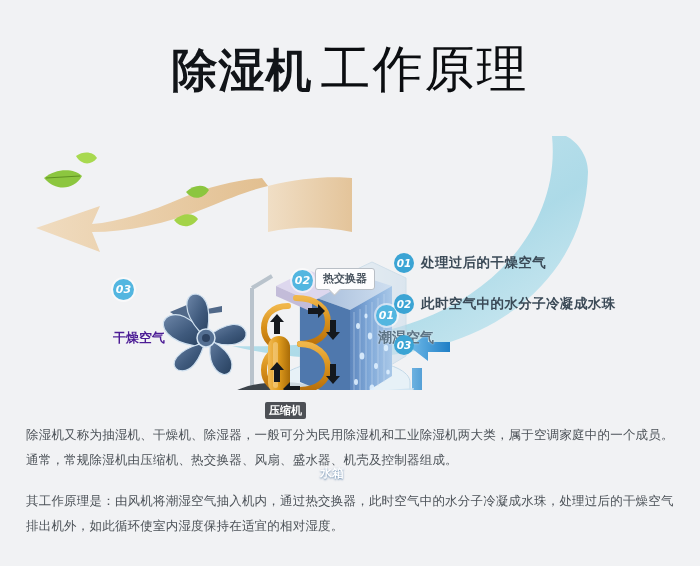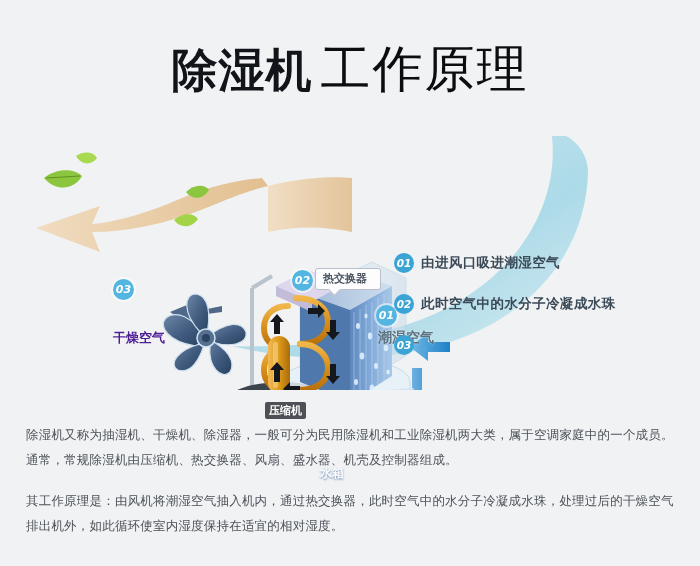--- a/index.html
+++ b/index.html
@@ -49,21 +49,21 @@
   }
   .lbl-tank{
     left:320px;top:345px;font-size:12px;color:#ffffff;font-weight:bold;
     text-shadow:0 1px 2px rgba(0,60,120,.6);
   }
 
   
   .callout{
     position:absolute;left:315px;top:148px;
     background:#fdfdfe;border:1px solid #b9bfc6;border-radius:3px;
-    padding:2px 13px 3px 7px;font-size:11px;color:#4a5560;font-weight:bold;
+    padding:2px 7px 3px 7px;font-size:11px;color:#4a5560;font-weight:bold;
     white-space:nowrap;
   }
   .callout:after{
     content:"";position:absolute;left:14px;bottom:-5px;
     width:8px;height:8px;background:#fdfdfe;
     border-right:1px solid #b9bfc6;border-bottom:1px solid #b9bfc6;
     transform:rotate(45deg);
   }
 
   
@@ -305,21 +305,21 @@
     <div class="callout">热交换器</div>
 
     <div class="badge badge-sm badge-diag b03">03</div>
     <div class="badge badge-sm badge-diag b02">02</div>
     <div class="badge badge-sm badge-diag b01">01</div>
   </div>
 
   <div class="steps">
     <div class="step">
       <div class="step-badge">01</div>
-      <div class="step-text">由进风口吸进潮湿空气</div>
+      <div class="step-text">处理过后的干燥空气</div>
     </div>
     <div class="step">
       <div class="step-badge">02</div>
       <div class="step-text">此时空气中的水分子冷凝成水珠</div>
     </div>
     <div class="step">
       <div class="step-badge">03</div>
     </div>
   </div>
 

